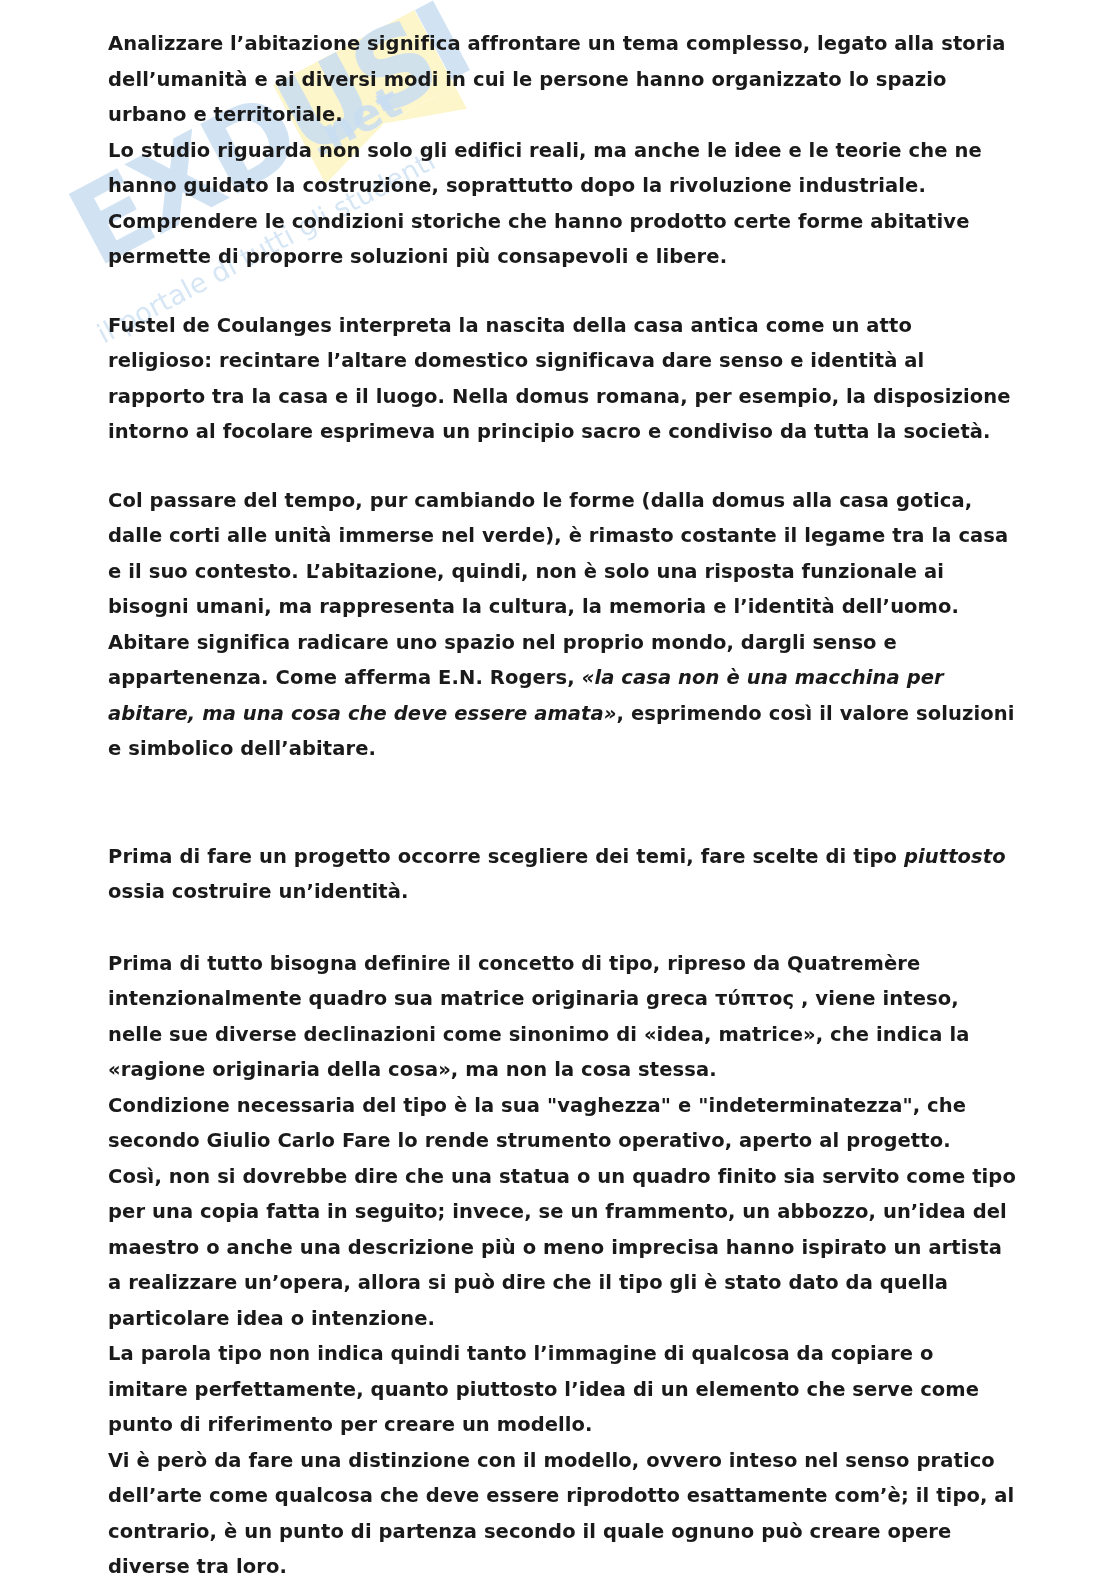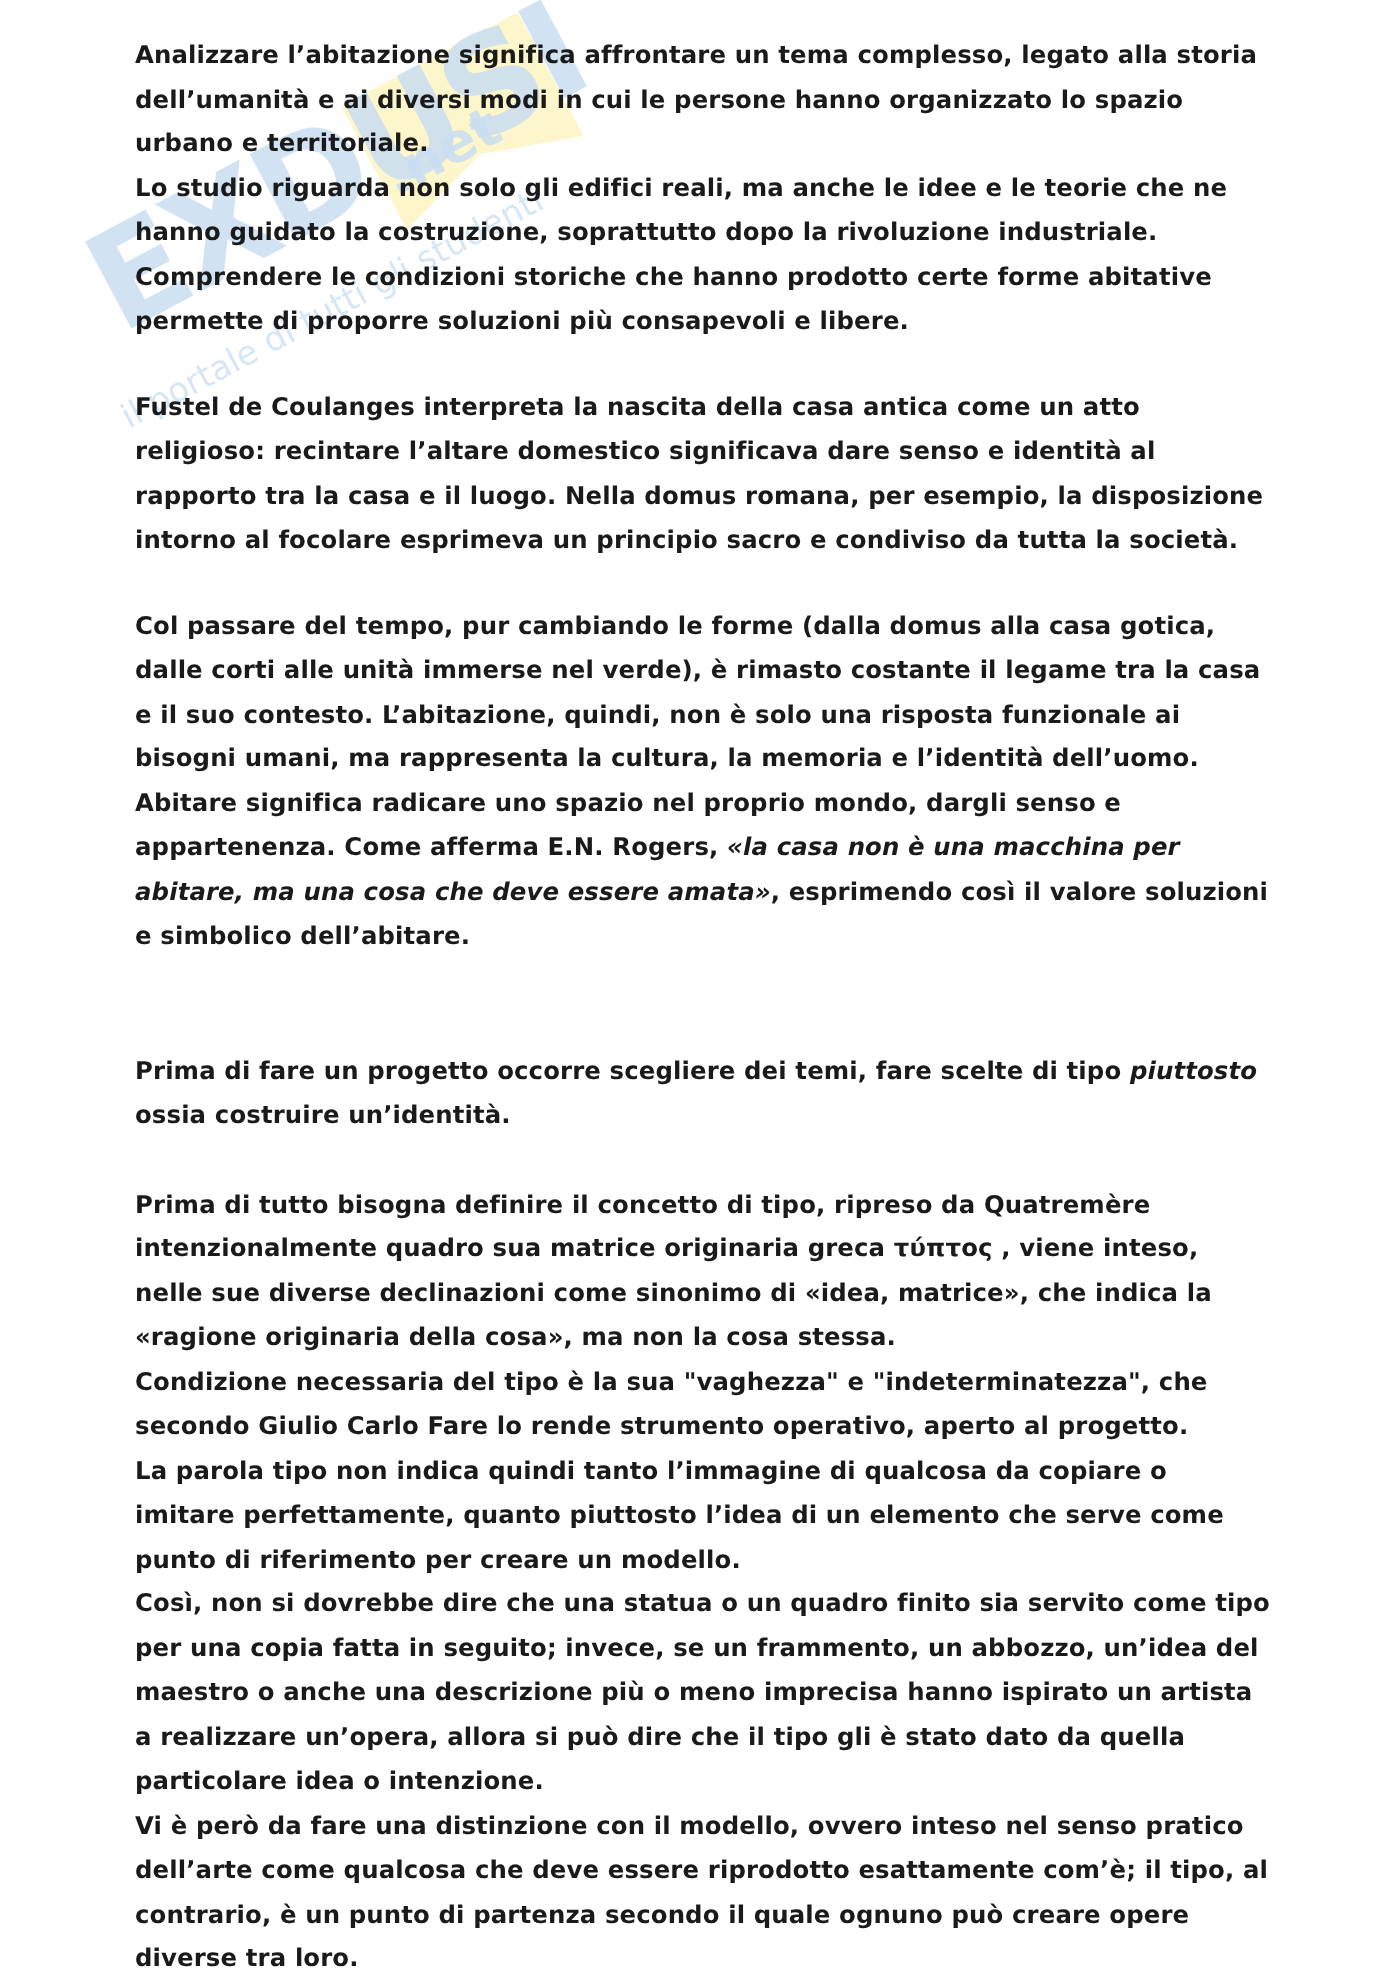--- a/index.html
+++ b/index.html
@@ -132,18 +132,18 @@
 
     <div class="spacer-lg"></div>
 
     <p class="para"><span>Prima di fare un progetto occorre scegliere dei temi, fare scelte di tipo </span><span class="ital">piuttosto</span><span> ossia costruire un’identità.</span></p>
 
 
     <div class="spacer-md"></div>
 
     <p class="para">Prima di tutto bisogna definire il concetto di tipo, ripreso da Quatremère intenzionalmente quadro sua matrice originaria greca τύπτος , viene inteso, nelle sue diverse declinazioni come sinonimo di «idea, matrice», che indica la «ragione originaria della cosa», ma non la cosa stessa.</p>
     <p class="para">Condizione necessaria del tipo è la sua "vaghezza" e "indeterminatezza", che secondo Giulio Carlo Fare lo rende strumento operativo, aperto al progetto.</p>
+    <p class="para">Così, non si dovrebbe dire  che una statua o un quadro finito sia servito come tipo per una copia fatta in seguito; invece, se un frammento, un abbozzo, un’idea del maestro o anche una descrizione più o meno imprecisa hanno ispirato un artista a realizzare un’opera, allora si può dire che il tipo gli è stato dato da quella particolare idea o intenzione.</p>
     <p class="para">La parola tipo non indica quindi tanto l’immagine di qualcosa da copiare o imitare perfettamente, quanto piuttosto l’idea di un elemento che serve come punto di riferimento per creare un modello.</p>
-    <p class="para">Così, non si dovrebbe dire  che una statua o un quadro finito sia servito come tipo per una copia fatta in seguito; invece, se un frammento, un abbozzo, un’idea del maestro o anche una descrizione più o meno imprecisa hanno ispirato un artista a realizzare un’opera, allora si può dire che il tipo gli è stato dato da quella particolare idea o intenzione.</p>
     <p class="para">Vi è però da fare una distinzione con il modello, ovvero inteso nel senso pratico dell’arte come qualcosa che deve essere riprodotto esattamente com’è; il tipo, al contrario, è un punto di partenza secondo il quale ognuno può creare opere diverse tra loro.</p>
 
   </div>
 </div>
 
 </body></html>

